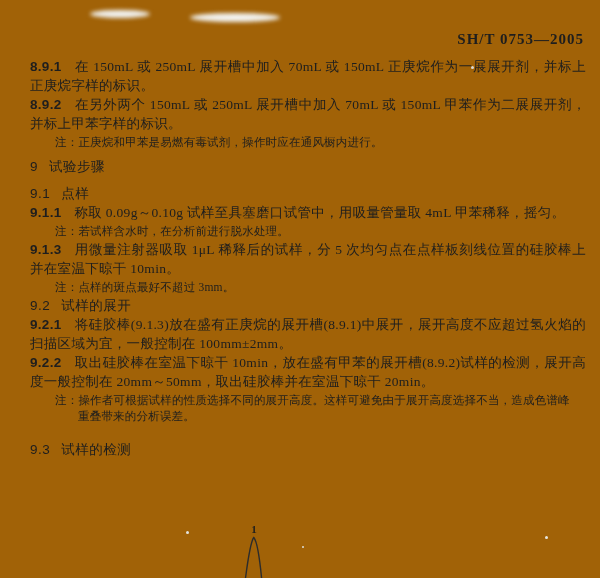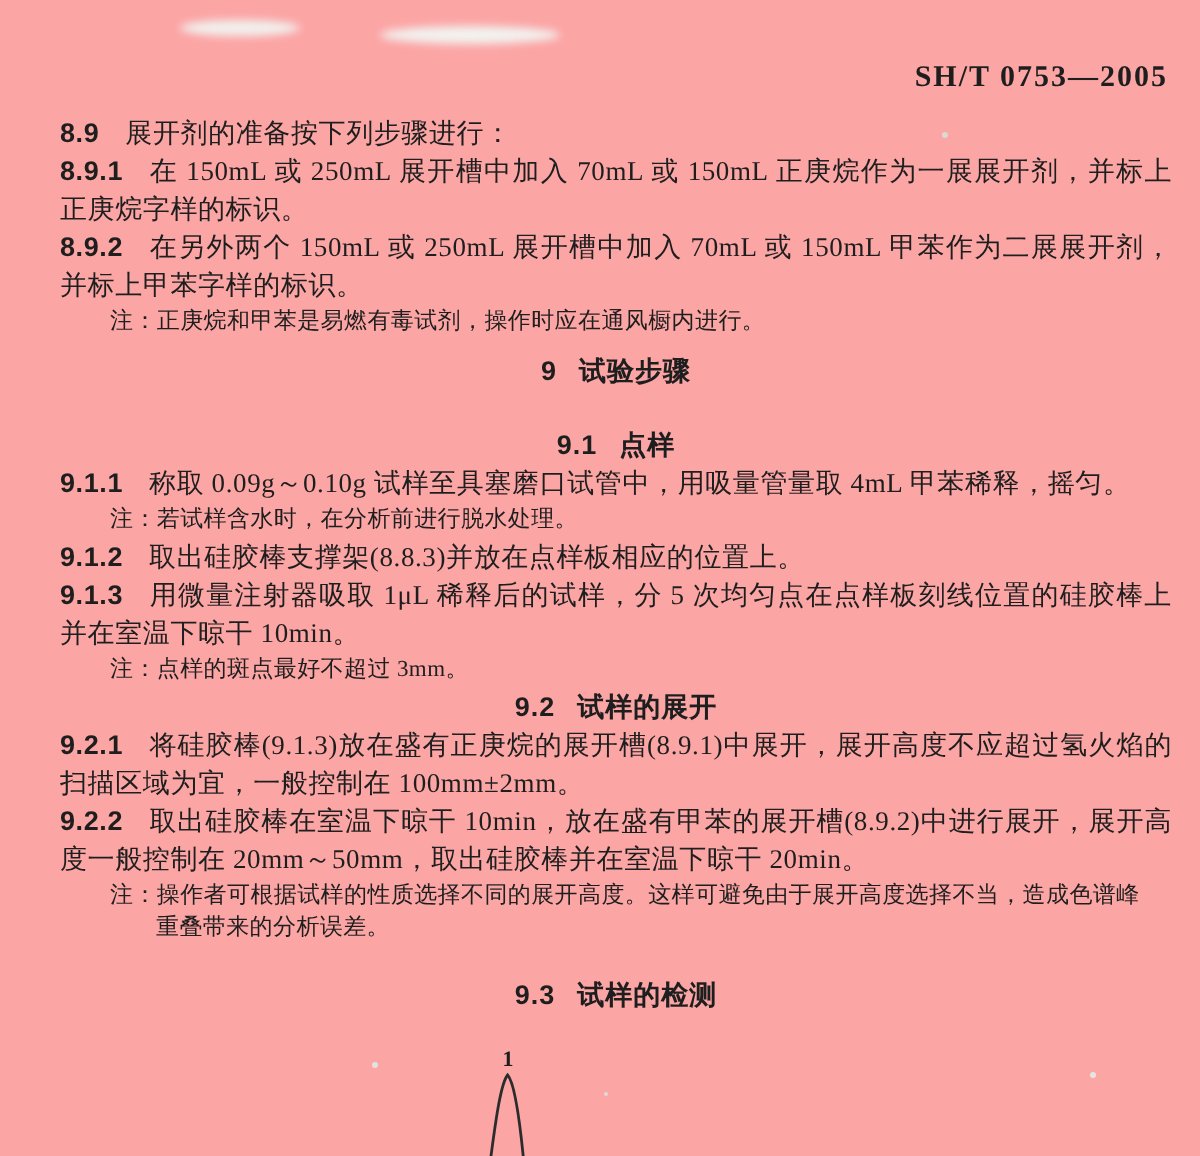--- a/index.html
+++ b/index.html
@@ -1,30 +1,30 @@
 <!DOCTYPE html>
 <html><head>
 <meta charset="utf-8">
 <style>
   html,body{margin:0;padding:0;}
   body{width:600px;height:578px;overflow:hidden;
        font-family:"Liberation Serif","DejaVu Serif",serif;
        background:#ffffff;}
-  .page{position:relative;width:600px;height:578px;background:#fca5a5;overflow:hidden;color:#1e1e1e;}
+  .page{position:relative;width:600px;height:578px;background:#a16207;overflow:hidden;color:#1e1e1e;}
   .doc{position:absolute;left:0;top:0;right:0;padding:0 14px 0 30px;}
   .std-header{margin-top:31px;text-align:right;font-weight:bold;font-size:15px;
               letter-spacing:1px;padding-right:2px;}
   .body-text{margin-top:9px;}
   .para{font-size:13.5px;line-height:19px;text-align:justify;letter-spacing:.3px;}
   .para .num{font-weight:bold;font-family:"Liberation Sans","DejaVu Sans",sans-serif;
              margin-right:13px;white-space:nowrap;}
-  .heading{font-size:13.5px;line-height:19px;font-weight:bold;letter-spacing:.5px;text-align:center;}
+  .heading{font-size:13.5px;line-height:19px;font-weight:normal;letter-spacing:.5px;}
   .heading .num{font-family:"Liberation Sans","DejaVu Sans",sans-serif;margin-right:11px;}
   .h-sect{margin-top:7px;margin-bottom:5px;}
-  .h-91{margin-top:18px;}
+  .h-91{margin-top:8px;}
   .h-92{margin-top:0px;}
   .h-93{margin-top:16px;}
   .note{font-size:11.5px;line-height:16px;margin:1px 8px 1px 25px;
         padding-left:23px;text-indent:-23px;letter-spacing:.2px;}
   .figure{position:absolute;left:0;top:522px;width:600px;height:56px;}
   .figure svg{display:block;}
   .peak-label{font-size:11px;font-weight:bold;font-family:"Liberation Serif","DejaVu Serif",serif;}
   
   .speck{position:absolute;border-radius:50%;pointer-events:none;}
   .s1{left:90px;top:10px;width:60px;height:8px;background:#f1f1ee;filter:blur(2px);}
@@ -45,47 +45,45 @@
   <span class="speck s4"></span>
   <span class="speck s5"></span>
   <span class="speck s6"></span>
 
   <div class="doc">
 
     <div class="std-header">SH/T 0753—2005</div>
 
     <div class="body-text">
 
-      <div class="para"><span class="num">8.9</span><span>展开剂的准备按下列步骤进行：</span></div>
 
       <div class="para"><span class="num">8.9.1</span><span>在 150mL 或 250mL 展开槽中加入 70mL 或 150mL 正庚烷作为一展展开剂，并标上正庚烷字样的标识。</span></div>
 
       <div class="para"><span class="num">8.9.2</span><span>在另外两个 150mL 或 250mL 展开槽中加入 70mL 或 150mL 甲苯作为二展展开剂，并标上甲苯字样的标识。</span></div>
 
       <div class="note">注：正庚烷和甲苯是易燃有毒试剂，操作时应在通风橱内进行。</div>
 
       <div class="heading h-sect"><span class="num">9</span><span>试验步骤</span></div>
 
       <div class="heading h-91"><span class="num">9.1</span><span>点样</span></div>
 
       <div class="para"><span class="num">9.1.1</span><span>称取 0.09g～0.10g 试样至具塞磨口试管中，用吸量管量取 4mL 甲苯稀释，摇匀。</span></div>
 
       <div class="note">注：若试样含水时，在分析前进行脱水处理。</div>
 
-      <div class="para"><span class="num">9.1.2</span><span>取出硅胶棒支撑架(8.8.3)并放在点样板相应的位置上。</span></div>
 
       <div class="para"><span class="num">9.1.3</span><span>用微量注射器吸取 1μL 稀释后的试样，分 5 次均匀点在点样板刻线位置的硅胶棒上并在室温下晾干 10min。</span></div>
 
       <div class="note">注：点样的斑点最好不超过 3mm。</div>
 
       <div class="heading h-92"><span class="num">9.2</span><span>试样的展开</span></div>
 
       <div class="para"><span class="num">9.2.1</span><span>将硅胶棒(9.1.3)放在盛有正庚烷的展开槽(8.9.1)中展开，展开高度不应超过氢火焰的扫描区域为宜，一般控制在 100mm±2mm。</span></div>
 
-      <div class="para"><span class="num">9.2.2</span><span>取出硅胶棒在室温下晾干 10min，放在盛有甲苯的展开槽(8.9.2)中进行展开，展开高度一般控制在 20mm～50mm，取出硅胶棒并在室温下晾干 20min。</span></div>
+      <div class="para"><span class="num">9.2.2</span><span>取出硅胶棒在室温下晾干 10min，放在盛有甲苯的展开槽(8.9.2)试样的检测，展开高度一般控制在 20mm～50mm，取出硅胶棒并在室温下晾干 20min。</span></div>
 
       <div class="note">注：操作者可根据试样的性质选择不同的展开高度。这样可避免由于展开高度选择不当，造成色谱峰重叠带来的分析误差。</div>
 
       <div class="heading h-93"><span class="num">9.3</span><span>试样的检测</span></div>
 
 
 
 
     </div>
   </div>

